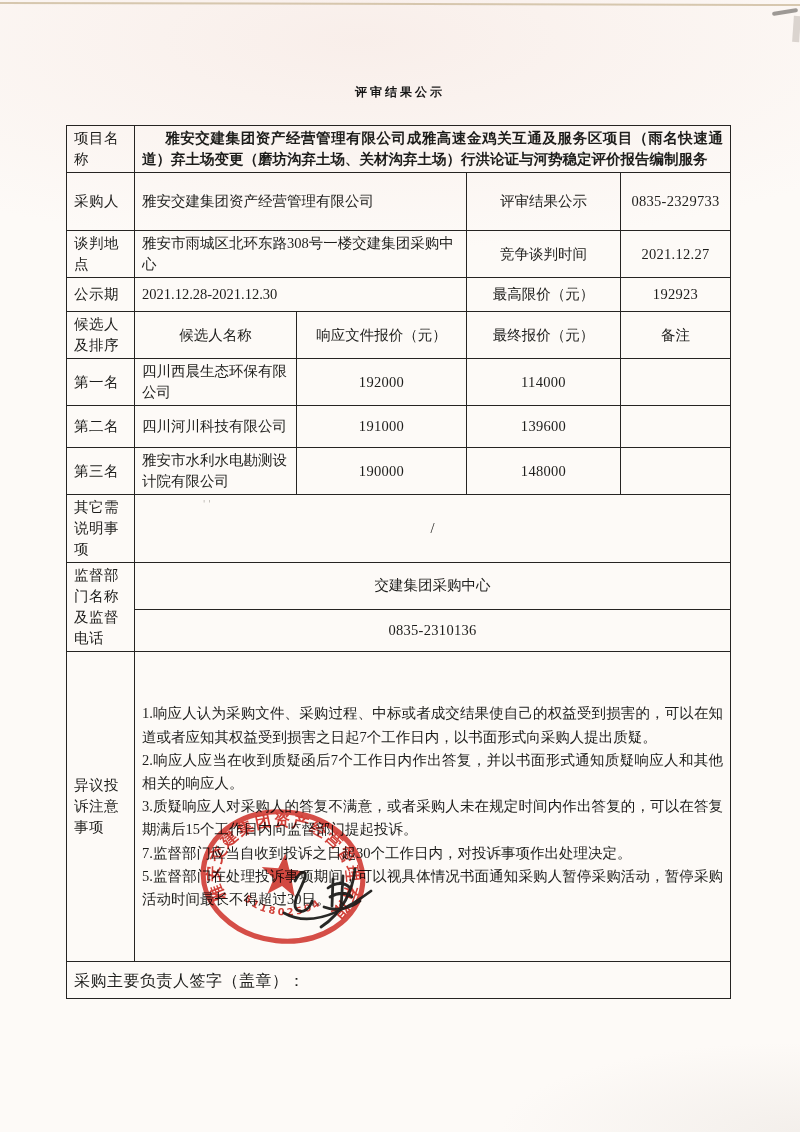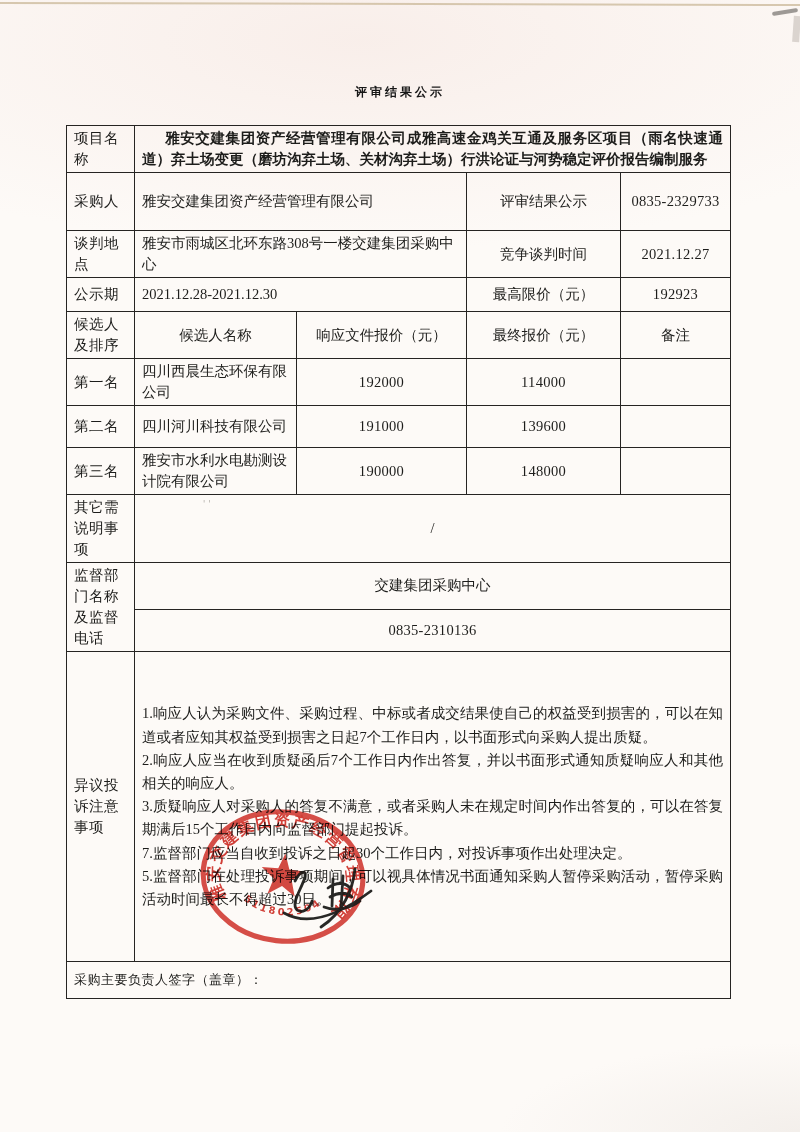--- a/index.html
+++ b/index.html
@@ -35,21 +35,21 @@
   }
   td.lbl{padding-left:5px;padding-right:2px;letter-spacing:.5px;margin-top:12px;}
   td.ctr{text-align:center;}
   td.val{text-align:left;}
   td.project-val{font-weight:600;text-align:justify;text-justify:inter-ideograph;padding-left:10px;padding-right:8px;line-height:1.55;}
   td.project-val .ind{display:block;text-indent:1.6em;}
   td.num{text-align:center;letter-spacing:.3px;}
   td.obj-lbl{letter-spacing:.5px;}
   .obj-text{padding:6px 10px 6px 8px;}
   .obj-text p{margin:0;text-align:justify;text-justify:inter-ideograph;line-height:1.6;}
-  td.sign-cell{padding-left:6px;font-size:13px;letter-spacing:.5px;}
+  td.sign-cell{padding-left:6px;font-size:16px;letter-spacing:.5px;}
 
   
   .stamp{position:absolute;left:197px;top:806px;width:172px;height:141px;transform:rotate(6deg);mix-blend-mode:multiply;opacity:.92;}
   .stamp svg{width:100%;height:100%;}
   
   .signature{position:absolute;left:281px;top:861px;width:96px;height:72px;}
   .signature svg{width:100%;height:100%;}
 </style>
 </head>
 <body>

